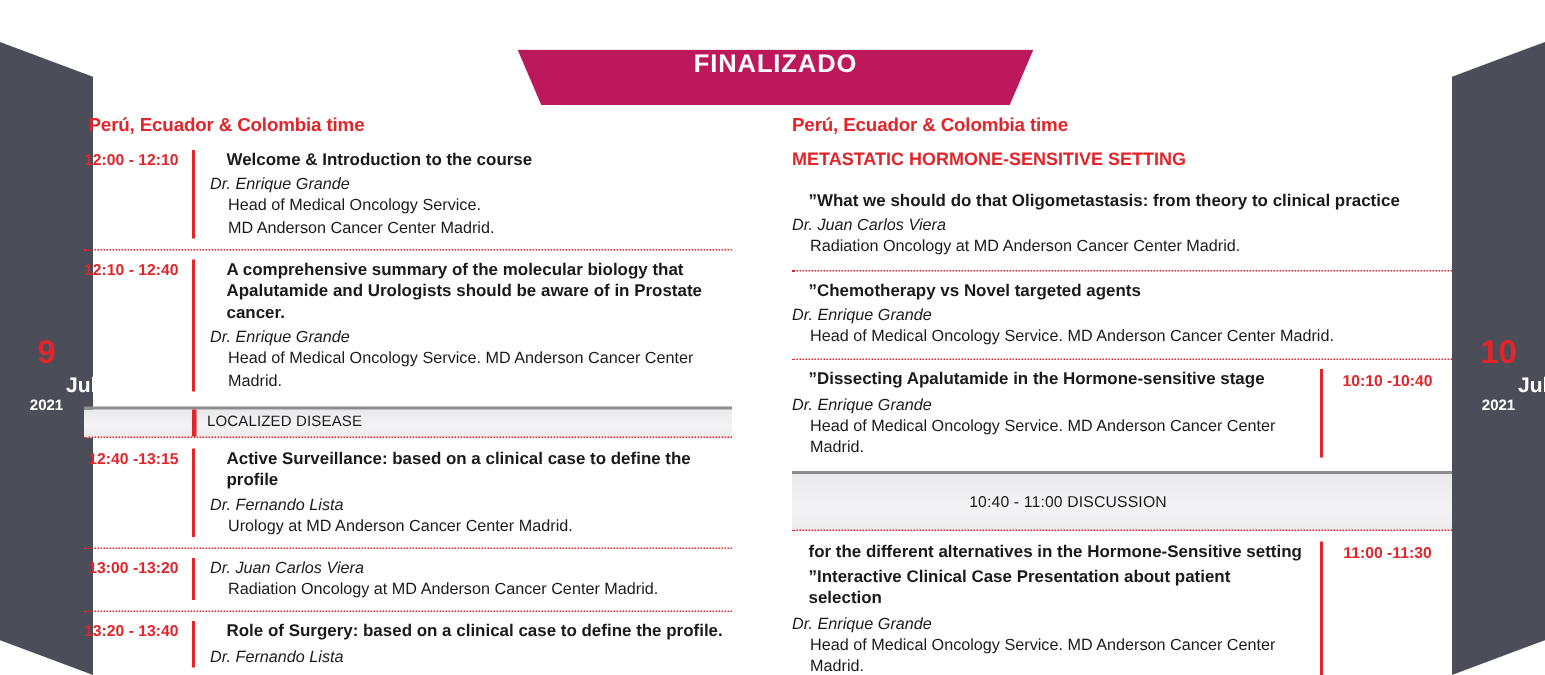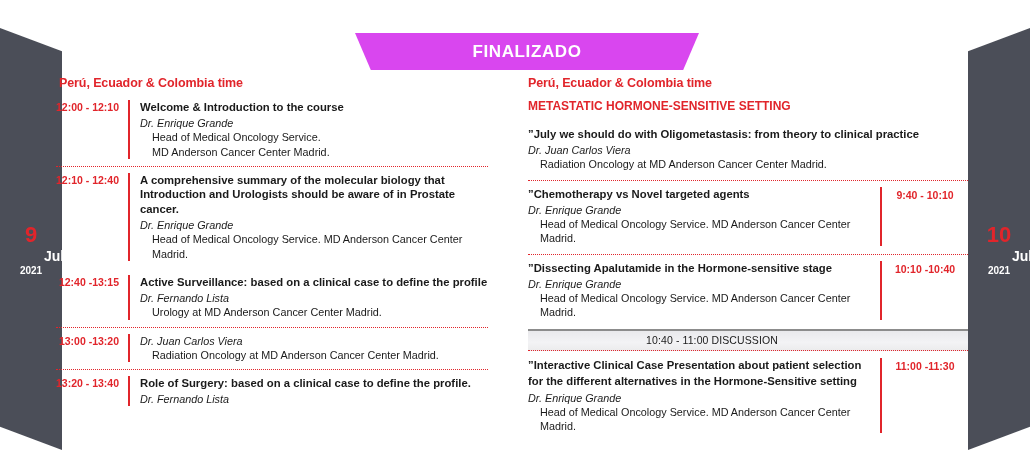--- a/index.html
+++ b/index.html
@@ -40,27 +40,27 @@
   .side-month{
     font-size:14px;font-weight:bold;color:#ffffff;display:block;margin-top:1px;margin-left:44px;
   }
   .side-year{
     font-size:10px;font-weight:bold;color:#ffffff;display:block;margin-top:1px;
   }
 
   
   .banner{
     position:absolute;
-    left:355px;top:33px;width:344px;height:37px;
-    background:#d946ef;
+    left:345px;top:33px;width:344px;height:37px;
+    background:#be185d;
     clip-path:polygon(0% 0%, 100% 0%, 95.4% 100%, 4.6% 100%);
     color:#ffffff;
     font-size:17px;font-weight:bold;
     letter-spacing:.6px;
-    display:flex;align-items:center;justify-content:center;
+    display:flex;justify-content:center;
   }
 
   
   .col{position:absolute;top:76px;}
   .col-left{left:56px;width:432px;}
   .col-right{left:528px;width:440px;}
 
   .col-title{
     color:#e1252b;font-size:12.5px;font-weight:bold;
     margin:0 0 3px 0;letter-spacing:-0.1px;
@@ -107,21 +107,21 @@
   .col-right .time{
     width:88px;flex:0 0 88px;
     color:#e1252b;font-size:10.5px;font-weight:bold;
     text-align:center;
     border-left:2.5px solid #e1252b;
     padding-top:2px;box-sizing:border-box;white-space:nowrap;
   }
 
   .ses-title{
     font-size:11.3px;font-weight:bold;color:#1a1a1a;
-    line-height:1.28;margin:0 0 2px 0;
+    line-height:1.28;margin:0 0 2px 11px;
   }
   .ses-speaker{
     font-size:10.8px;font-style:italic;color:#1a1a1a;
     line-height:1.3;margin:0;
   }
   .ses-affil{
     font-size:10.8px;color:#1a1a1a;line-height:1.32;margin:0;padding-left:12px;
   }
 
   
@@ -132,21 +132,21 @@
     border-bottom:1.5px dotted #e1252b;
     background:linear-gradient(to bottom,#e9e9ec 0%,#f3f3f5 60%,#ececed 100%);
     height:21px;
     display:flex;align-items:center;
   }
   .band-label{
     font-size:10px;color:#1a1a1a;letter-spacing:.1px;
   }
   .band.localized{margin-top:3px;}
   .band.localized .band-label{margin-left:82px;}
-  .band.discussion{height:22px;margin-top:1px;}
+  .band.discussion{height:40px;margin-top:1px;}
   .band.discussion .band-label{
     width:100%;text-align:center;padding-right:72px;box-sizing:border-box;
     font-size:10.5px;
   }
   .band .redtick{
     position:absolute;top:0;bottom:0;width:2.5px;background:#e1252b;
   }
   .col-left .band .redtick{left:72px;}
 </style>
 </head>
@@ -184,26 +184,30 @@
         <p class="ses-title">Welcome &amp; Introduction to the course</p>
         <p class="ses-speaker">Dr. Enrique Grande</p>
         <p class="ses-affil">Head of Medical Oncology Service.</p>
         <p class="ses-affil">MD Anderson Cancer Center Madrid.</p>
       </div>
     </div>
 
     <div class="row dashed-top">
       <div class="time">12:10 - 12:40</div>
       <div class="body">
-        <p class="ses-title">A comprehensive summary of the molecular biology that Introduction and Urologists should be aware of in Prostate cancer.</p>
-        <p class="ses-speaker">Dr. Enrique Grande</p>
-        <p class="ses-affil">Head of Medical Oncology Service. MD Anderson Cancer Center Madrid.</p>
-      </div>
-    </div>
-
+        <p class="ses-title">A comprehensive summary of the molecular biology that Apalutamide and Urologists should be aware of in Prostate cancer.</p>
+        <p class="ses-speaker">Dr. Enrique Grande</p>
+        <p class="ses-affil">Head of Medical Oncology Service. MD Anderson Cancer Center Madrid.</p>
+      </div>
+    </div>
+
+    <div class="band localized">
+      <div class="redtick"></div>
+      <span class="band-label">LOCALIZED DISEASE</span>
+    </div>
 
     <div class="row">
       <div class="time">12:40 -13:15</div>
       <div class="body">
         <p class="ses-title">Active Surveillance: based on a clinical case to define the profile</p>
         <p class="ses-speaker">Dr. Fernando Lista</p>
         <p class="ses-affil">Urology at MD Anderson Cancer Center Madrid.</p>
       </div>
     </div>
 
@@ -226,52 +230,51 @@
 
   </div>
 
   <div class="col col-right">
 
     <div class="col-title">Perú, Ecuador &amp; Colombia time</div>
     <div class="section-title">METASTATIC HORMONE-SENSITIVE SETTING</div>
 
     <div class="row">
       <div class="body">
-        <p class="ses-title">”July we should do with Oligometastasis: from theory to clinical practice</p>
+        <p class="ses-title">”What we should do that Oligometastasis: from theory to clinical practice</p>
         <p class="ses-speaker">Dr. Juan Carlos Viera</p>
         <p class="ses-affil">Radiation Oncology at MD Anderson Cancer Center Madrid.</p>
       </div>
     </div>
 
     <div class="row dashed-top">
       <div class="body">
         <p class="ses-title">”Chemotherapy vs Novel targeted agents</p>
         <p class="ses-speaker">Dr. Enrique Grande</p>
         <p class="ses-affil">Head of Medical Oncology Service. MD Anderson Cancer Center Madrid.</p>
       </div>
-      <div class="time">9:40 - 10:10</div>
     </div>
 
     <div class="row dashed-top">
       <div class="body">
         <p class="ses-title">”Dissecting Apalutamide in the Hormone-sensitive stage</p>
         <p class="ses-speaker">Dr. Enrique Grande</p>
         <p class="ses-affil">Head of Medical Oncology Service. MD Anderson Cancer Center Madrid.</p>
       </div>
       <div class="time">10:10 -10:40</div>
     </div>
 
     <div class="band discussion">
       <span class="band-label">10:40  - 11:00  DISCUSSION</span>
     </div>
 
     <div class="row">
       <div class="body">
+        <p class="ses-title">for the different alternatives in the Hormone-Sensitive setting</p>
         <p class="ses-title">”Interactive Clinical Case Presentation about patient selection</p>
-        <p class="ses-title">for the different alternatives in the Hormone-Sensitive setting</p>
         <p class="ses-speaker">Dr. Enrique Grande</p>
         <p class="ses-affil">Head of Medical Oncology Service. MD Anderson Cancer Center Madrid.</p>
       </div>
       <div class="time">11:00 -11:30</div>
     </div>
 
   </div>
 
 </div>
 

